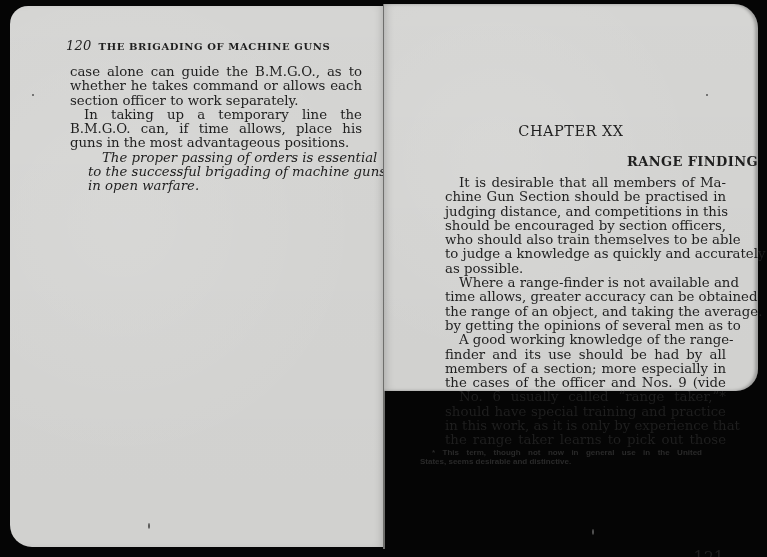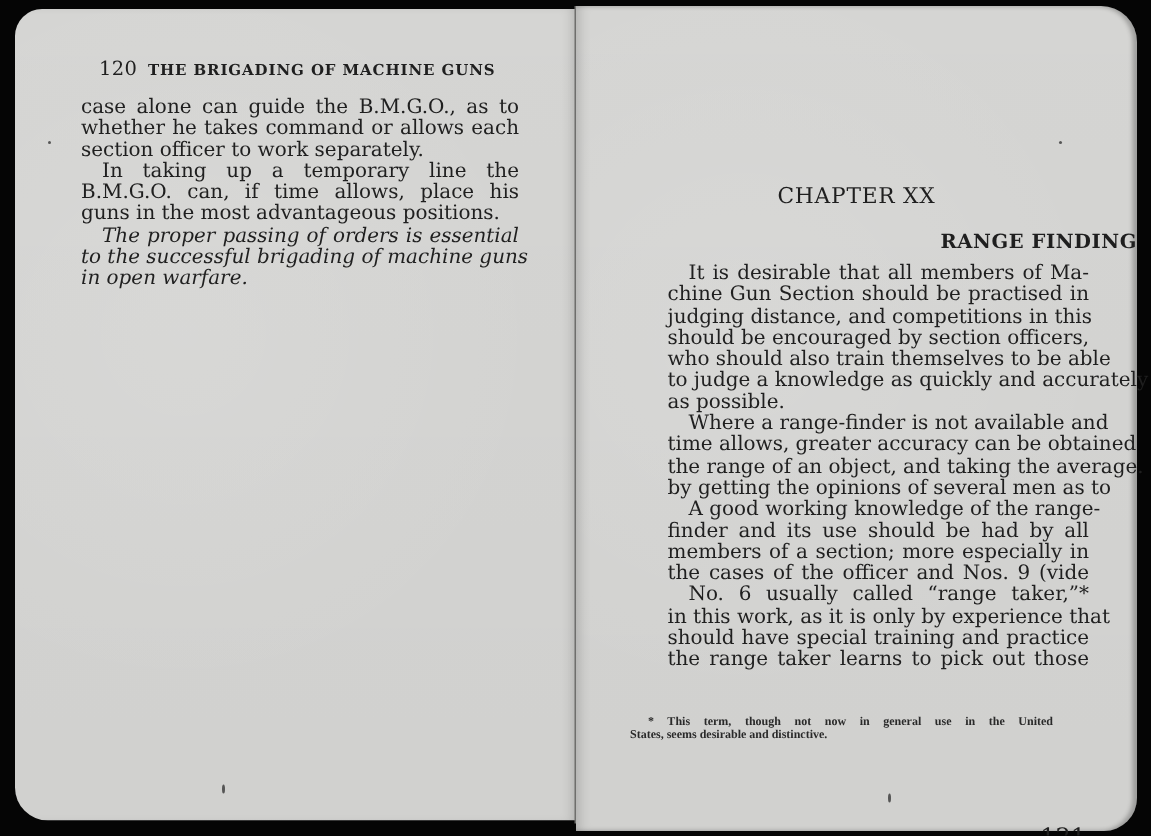--- a/index.html
+++ b/index.html
@@ -30,68 +30,68 @@
       top: 6px;
       width: 374px;
       height: 541px;
       border-radius: 18px 0 0 22px;
       box-shadow: inset -6px 0 8px -4px rgba(0,0,0,0.18);
     }
     .page-right {
       left: 384px;
       top: 4px;
       width: 374px;
-      height: 550px;
+      height: 387px;
       border-radius: 0 24px 22px 0;
       box-shadow: inset 6px 0 8px -4px rgba(0,0,0,0.18), inset -3px 0 3px rgba(0,0,0,0.25);
     }
     .gutter {
       position: absolute;
       left: 383px;
       top: 4px;
       width: 2px;
       height: 545px;
       background: #6e6e6c;
     }
     .running-head {
       position: absolute;
       left: 56px;
       top: 32px;
       font-size: 12.5px;
       letter-spacing: 0.2px;
       white-space: nowrap;
     }
-    .running-head .pnum { font-size: 13px; }
+    .running-head .pnum { font-size: 13px; font-style: italic; }
     .running-head .rtitle {
       font-size: 10px;
       font-weight: bold;
       letter-spacing: 0.6px;
       margin-left: 3px;
     }
     .text-block {
       position: absolute;
       font-size: 13.3px;
       line-height: 14.3px;
       text-align: justify;
     }
     .left-text {
-      left: 44px;
+      left: 60px;
       top: 59px;
       width: 292px;
     }
     .right-text {
       left: 36px;
       top: 172px;
       width: 281px;
       margin-left: 25px;
     }
     .line { display: block; white-space: nowrap; text-align-last: justify; }
     .line.last { text-align-last: left; }
     .indent { padding-left: 14px; }
-    .italic { font-style: italic; }
+    .italic { font-style: italic; margin-left: 18px; }
     .chapter-label {
       position: absolute;
       left: 0;
       width: 374px;
       top: 119px;
       text-align: center;
       font-size: 14.5px;
       letter-spacing: 0.5px;
     }
     .chapter-title {
@@ -100,26 +100,26 @@
       width: 374px;
       top: 150px;
       text-align: right;
       font-size: 13px;
       font-weight: bold;
       letter-spacing: 0.4px;
     }
     .footnote {
       position: absolute;
       left: 36px;
-      top: 472px;
+      top: 444px;
       width: 282px;
       font-size: 8px;
       line-height: 9px;
       font-weight: bold;
-      font-family: Liberation Serif, serif;
+      font-family: Liberation Sans, sans-serif;
       color: #2a2a2a;
     }
     .footnote .indent { padding-left: 12px; }
     .folio {
       position: absolute;
       left: 0;
       width: 340px;
       top: 500px;
       text-align: right;
       font-size: 16px;
@@ -173,22 +173,22 @@
         <span class="line last">as possible.</span>
         <span class="line indent">Where a range-finder is not available and</span>
         <span class="line">time allows, greater accuracy can be obtained</span>
         <span class="line last">the range of an object, and taking the average.</span>
         <span class="line">by getting the opinions of several men as to</span>
         <span class="line indent">A good working knowledge of the range-</span>
         <span class="line">finder and its use should be had by all</span>
         <span class="line">members of a section; more especially in</span>
         <span class="line">the cases of the officer and Nos. 9 (vide</span>
         <span class="line indent">No. 6 usually called “range taker,”*</span>
+        <span class="line">should have special training and practice</span>
         <span class="line">in this work, as it is only by experience that</span>
-        <span class="line">should have special training and practice</span>
         <span class="line">the range taker learns to pick out those</span>
       </div>
     <div class="footnote">
       <span class="line indent">* This term, though not now in general use in the United</span>
       <span class="line last">States, seems desirable and distinctive.</span>
     </div>
     <div class="folio">121</div>
     <span class="speck" style="left:322px; top:90px;"></span>
     <span class="speck" style="left:208px; top:525px; width:2px; height:6px;"></span>
   </div>

